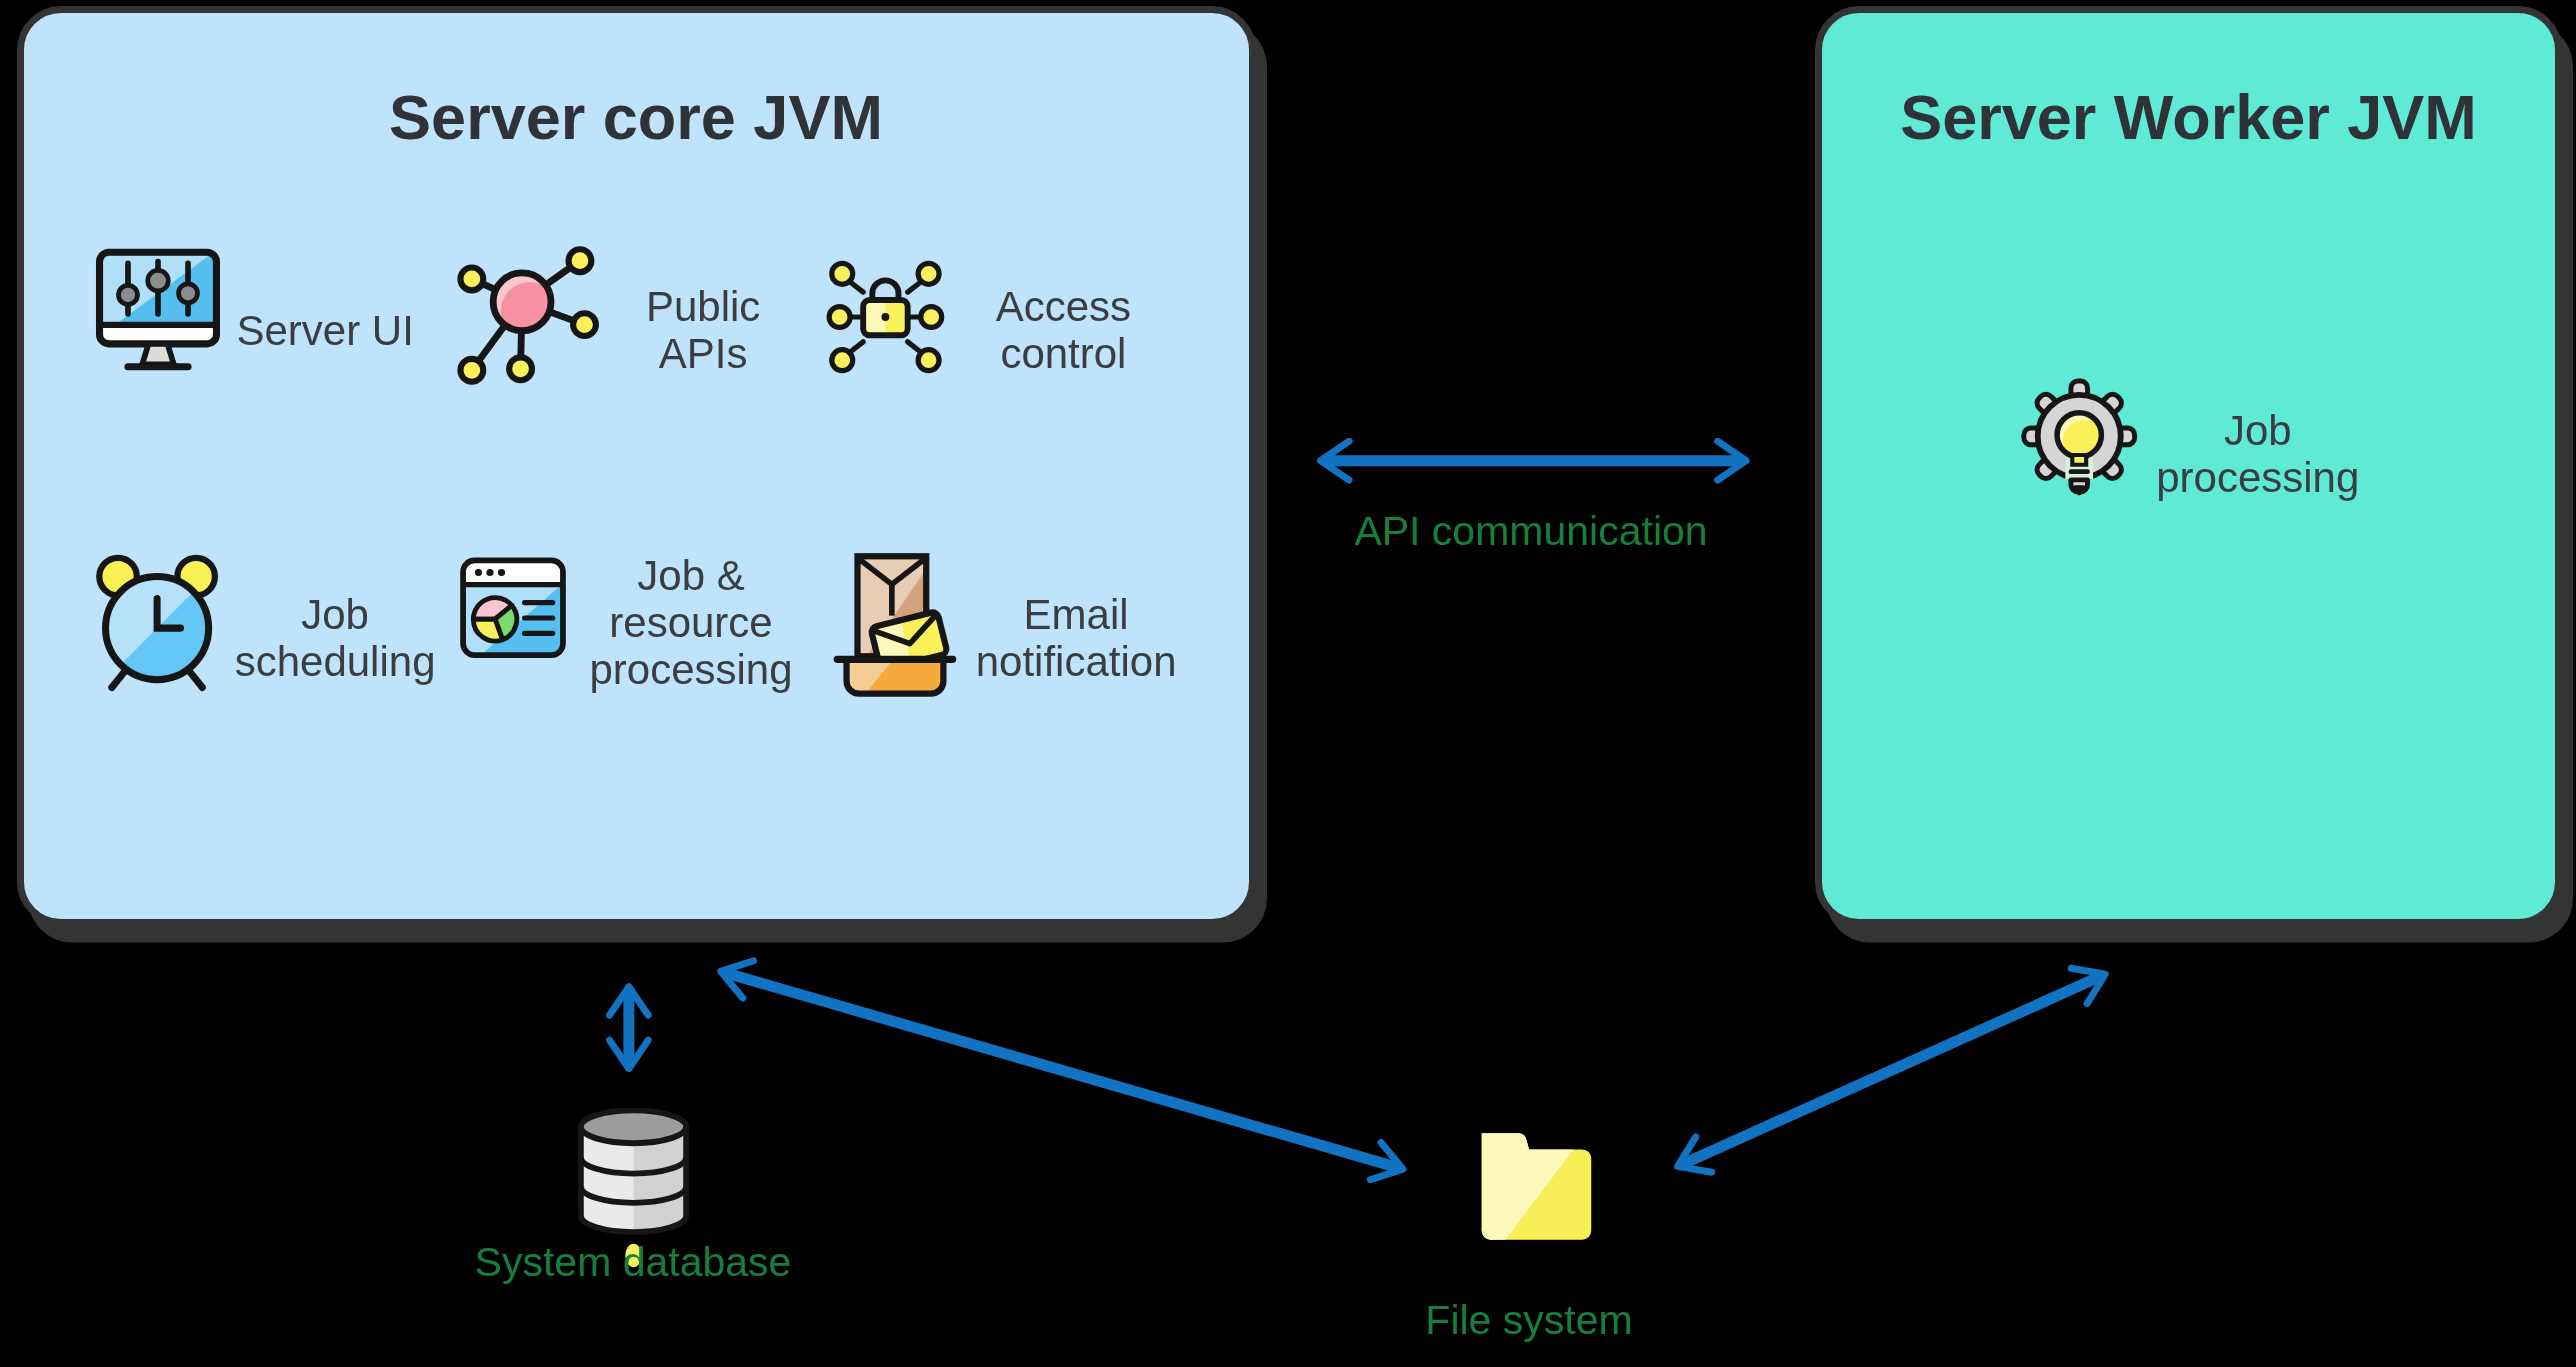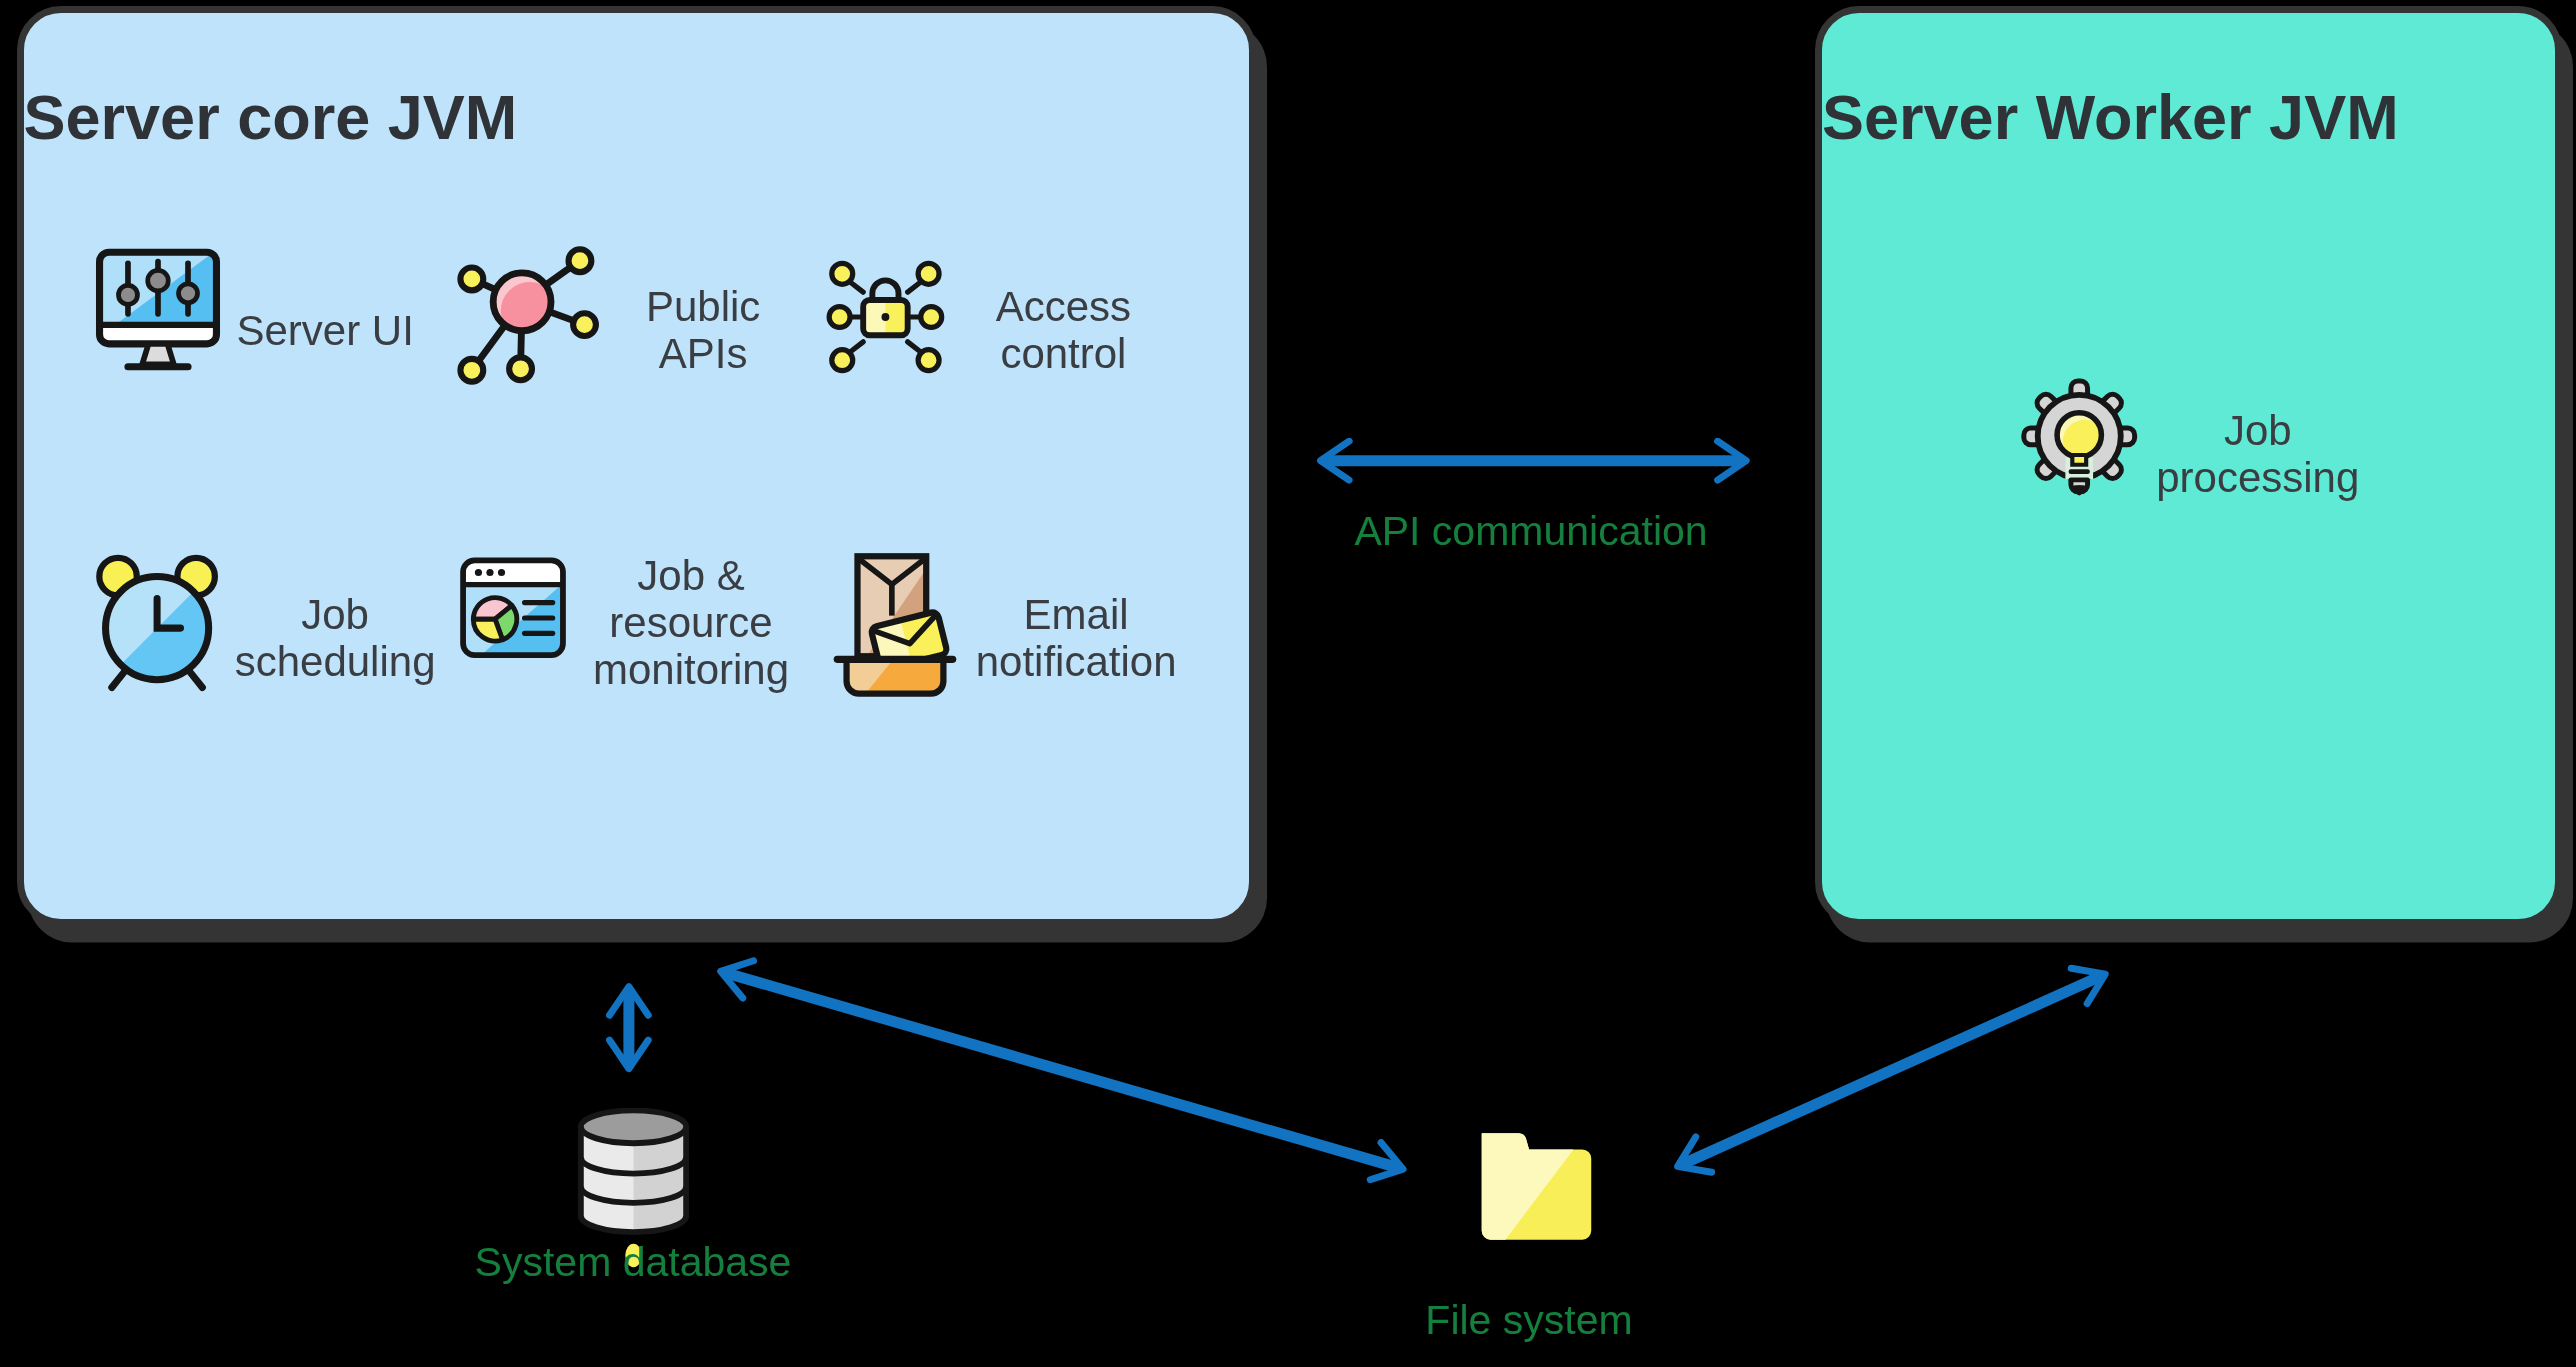--- a/index.html
+++ b/index.html
@@ -7,21 +7,21 @@
     position:relative;width:2576px;height:1368px;background:#000;overflow:hidden;
     font-family:"Liberation Sans","DejaVu Sans",sans-serif;
   }
   .box{
     position:absolute;border:7.6px solid #343434;border-radius:44px;
     box-shadow:11px 16.5px 0 #343434;
   }
   .box-core{left:16.5px;top:5.5px;width:1225px;height:906px;background:#BEE3FB;}
   .box-worker{left:1815px;top:5.5px;width:733px;height:906px;background:#5eead4;}
   .box-title{
-    margin-top:66px;font-size:63px;line-height:76px;
+    margin-top:66px;text-align:center;font-size:63px;line-height:76px;
     font-weight:700;color:#2F3338;
   }
   .feature{
     position:absolute;width:357px;display:flex;flex-direction:row;align-items:center;
   }
   .icon{width:158px;height:158px;}
   .icon-lg{width:179px;height:179px;}
   .feature-label{
     margin-top:27.5px;text-align:center;font-size:42px;line-height:47px;color:#3A3E43;
   }
@@ -206,21 +206,21 @@
           <path d="M36,58 L41.8,74 A17,17 0 0 1 19,58 Z" fill="#F9F15B"></path>
         </g>
         <g stroke="#161616" stroke-width="4" stroke-linecap="round">
           <line x1="59" y1="45" x2="81" y2="45"></line>
           <line x1="59" y1="57" x2="81" y2="57"></line>
           <line x1="59" y1="69" x2="81" y2="69"></line>
         </g>
       </svg>
       <div class="feature-label">
         <div>Job &amp; resource</div>
-        <div>monitoring</div>
+        <div>processing</div>
       </div>
     </div>
 
     <div class="feature" style="left:796px;top:533px">
       <svg class="icon" viewBox="0 0 100 100">
         <defs>
           <clipPath id="menv">
               <rect x="24" y="6" width="44" height="64"></rect>
             </clipPath>
           <clipPath id="menv2">

